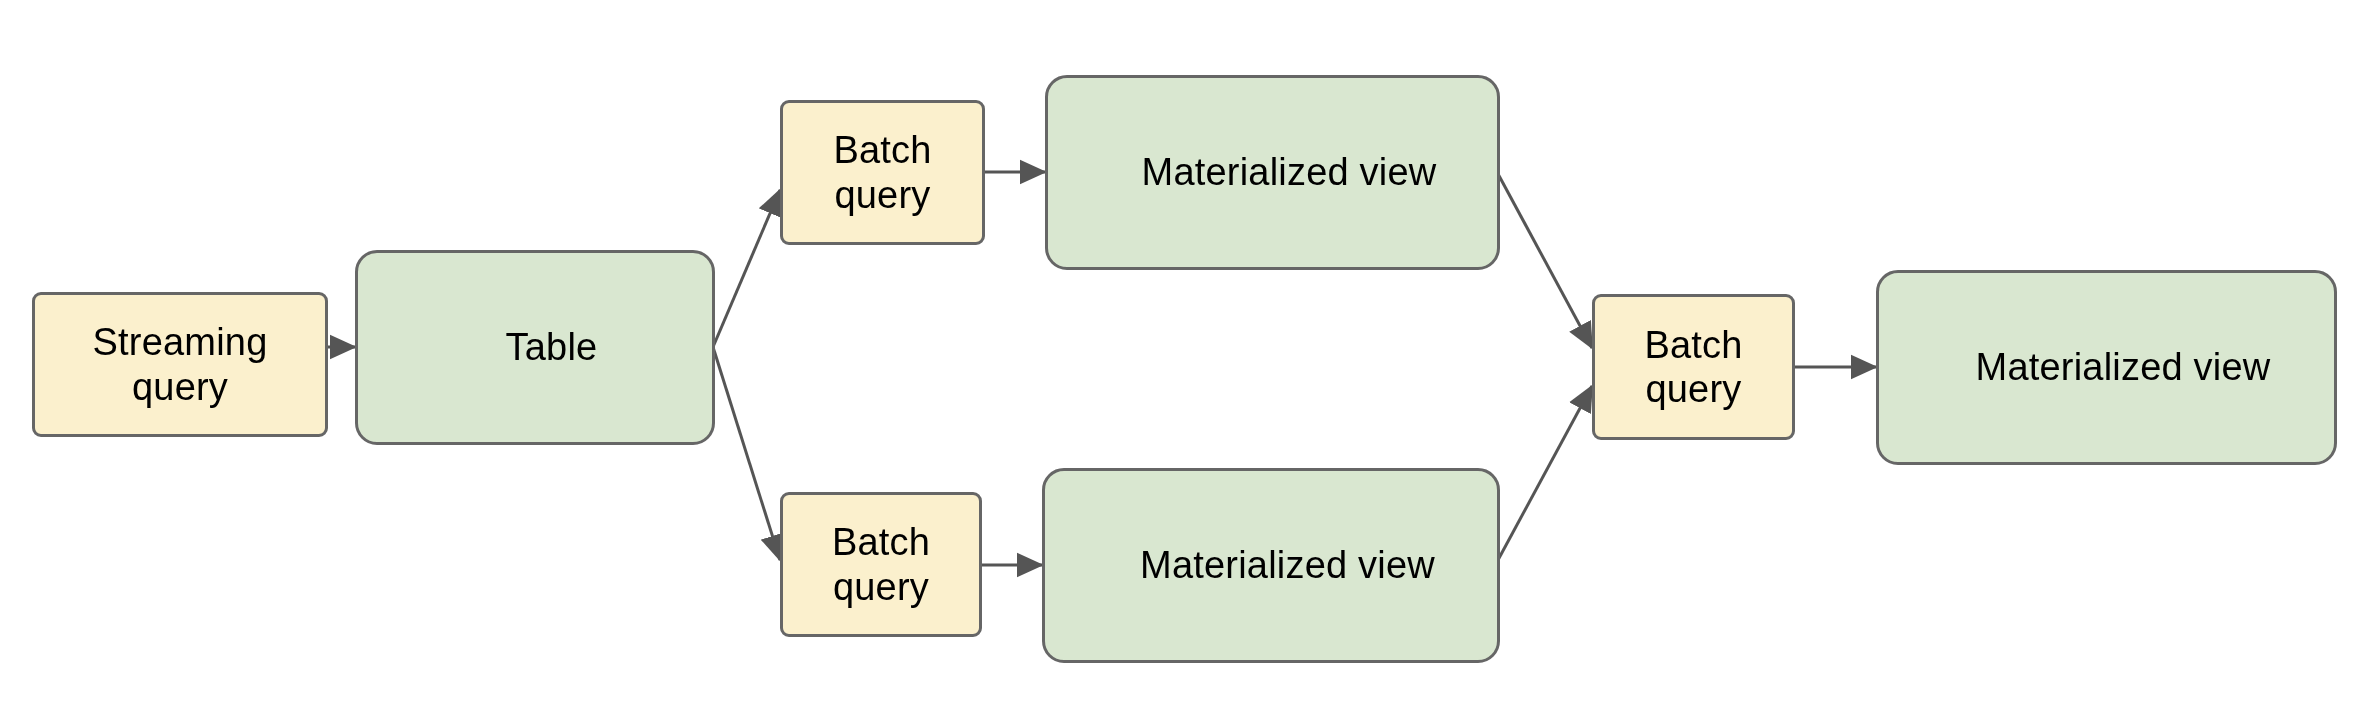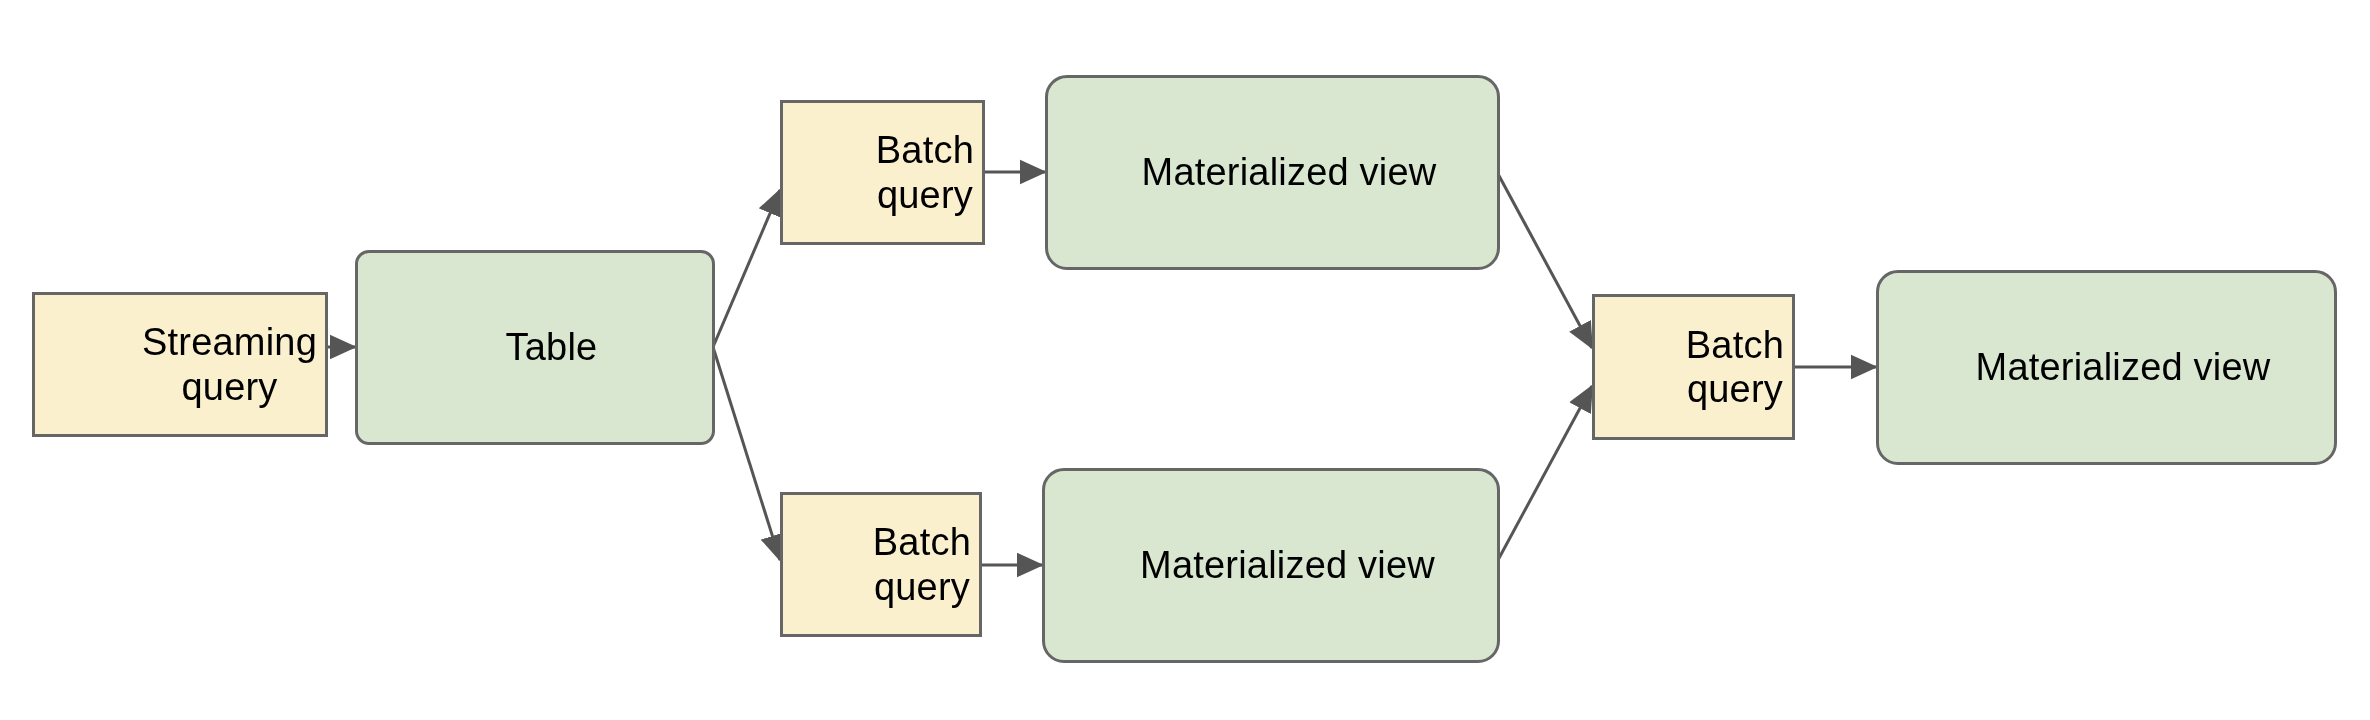--- a/index.html
+++ b/index.html
@@ -33,22 +33,21 @@
     text-align: center;
     border: 3px solid #666666;
     color: #000000;
     font-size: 38px;
     line-height: 1.16;
     letter-spacing: 0.2px;
     white-space: pre-line;
   }
   .node.process {
     background: #fbf0cd;
-    border-radius: 0;
-    justify-content: flex-end;
+    border-radius: 9px;
   }
   .node.store {
     background: #d9e7d0;
     border-radius: 22px;
     padding-left: 33px;
   }
   .node-label {
     display: block;
     padding: 0 8px;
   }
@@ -74,21 +73,21 @@
         <line x1="1498" y1="560" x2="1592" y2="386" stroke="#555555" stroke-width="3" marker-end="url(#arrowhead)"></line>
         <line x1="1795" y1="367" x2="1876" y2="367" stroke="#555555" stroke-width="3" marker-end="url(#arrowhead)"></line>
       </g>
   </svg>
 
   <div class="node process" style="left: 32px; top: 275px; width: 296px; height: 145px; margin-top: 17px;">
     <span class="node-label">Streaming
 query</span>
   </div>
 
-  <div class="node store" style="left: 355px; top: 250px; width: 360px; height: 195px; border-radius: 14px;">
+  <div class="node store" style="left: 355px; top: 250px; width: 360px; height: 195px;">
     <span class="node-label">Table</span>
   </div>
 
   <div class="node process" style="left: 780px; top: 100px; width: 205px; height: 145px;">
     <span class="node-label">Batch
 query</span>
   </div>
 
   <div class="node store" style="left: 1045px; top: 75px; width: 455px; height: 195px;">
     <span class="node-label">Materialized view</span>

